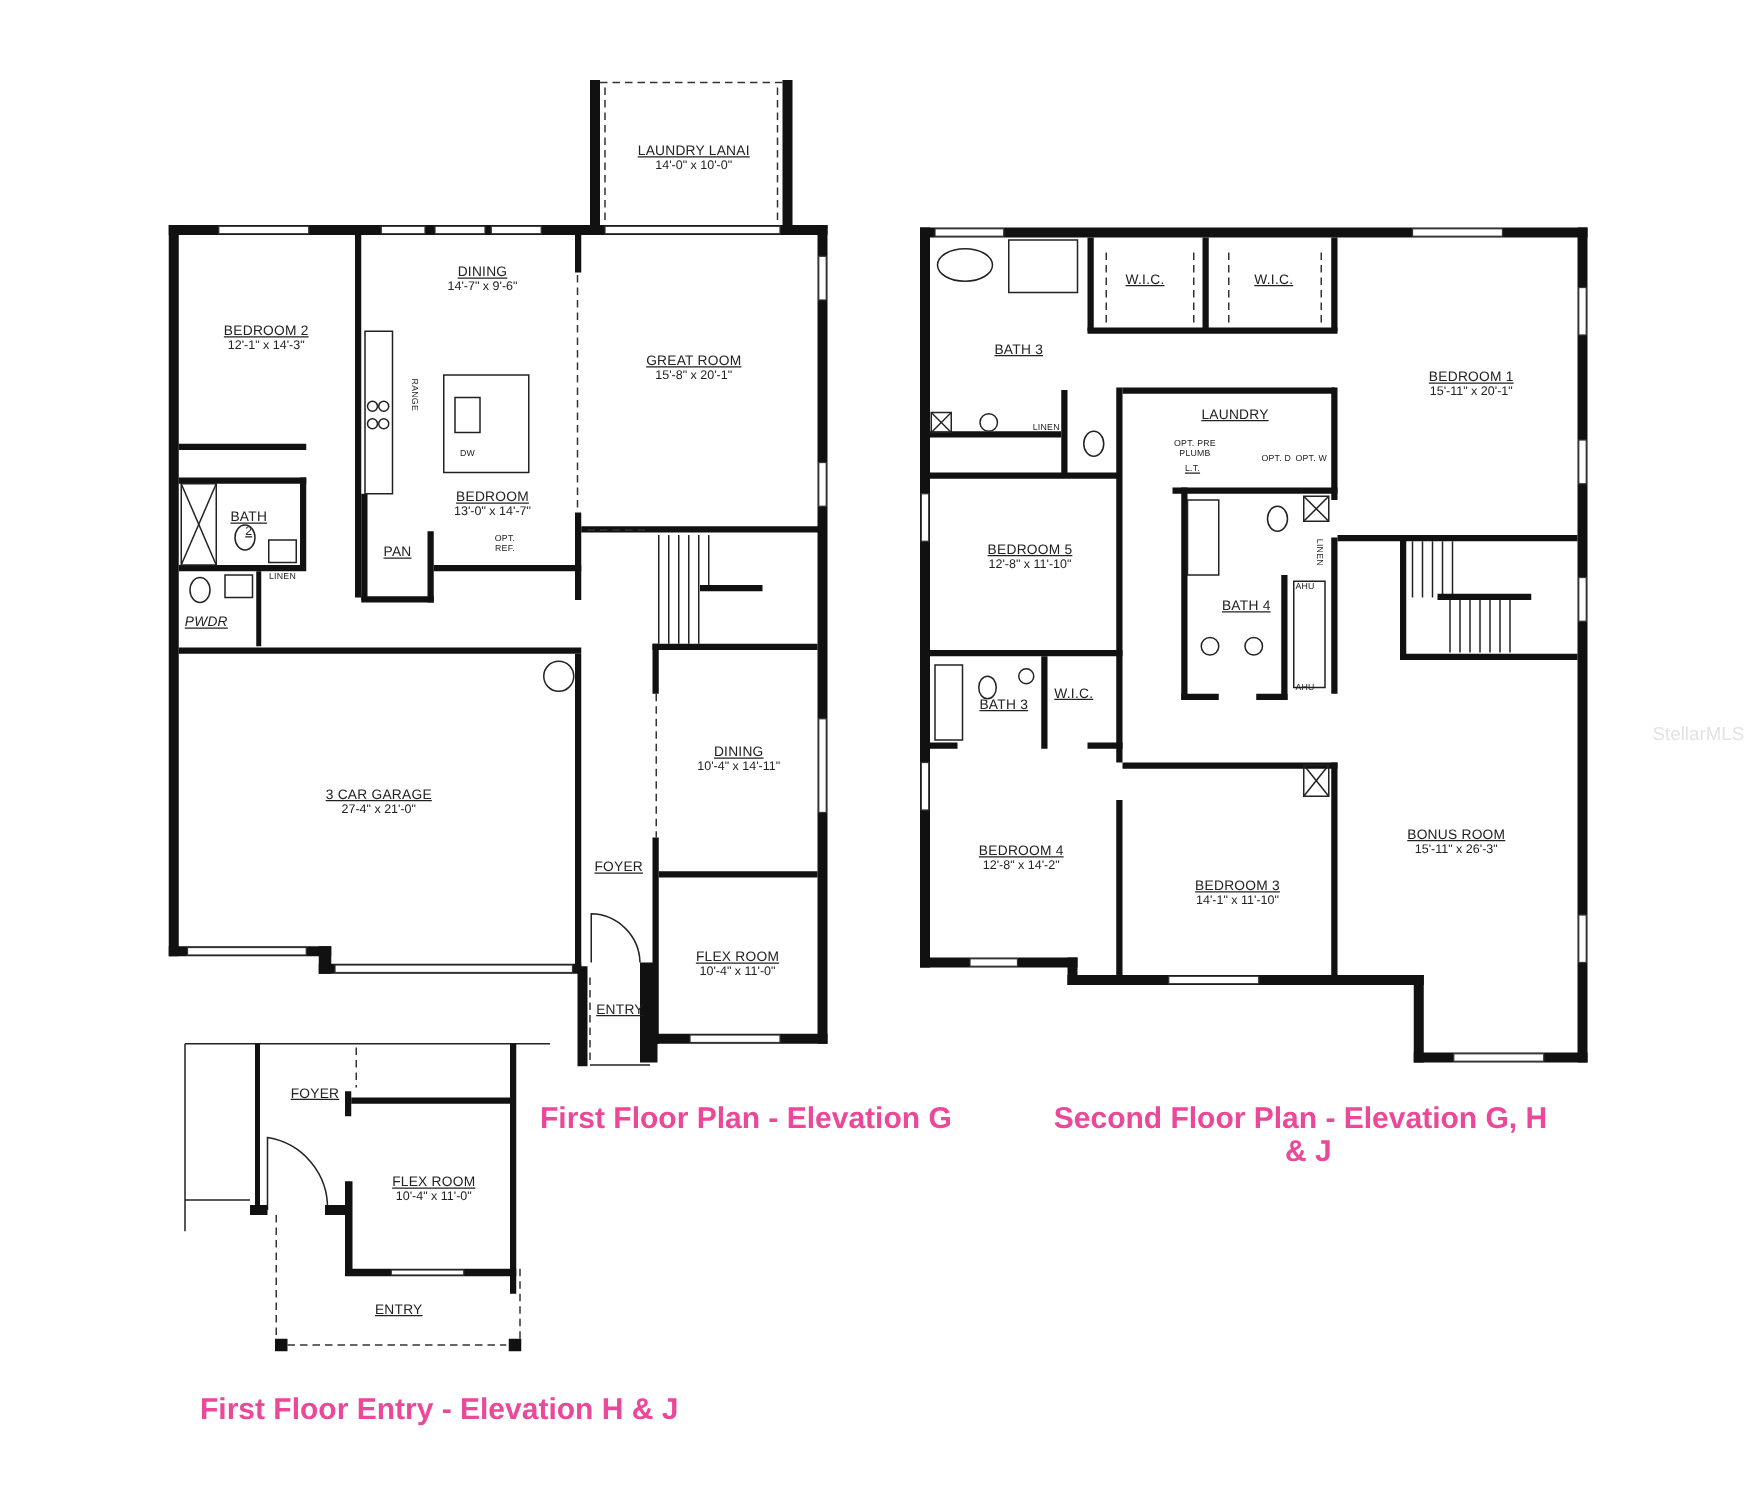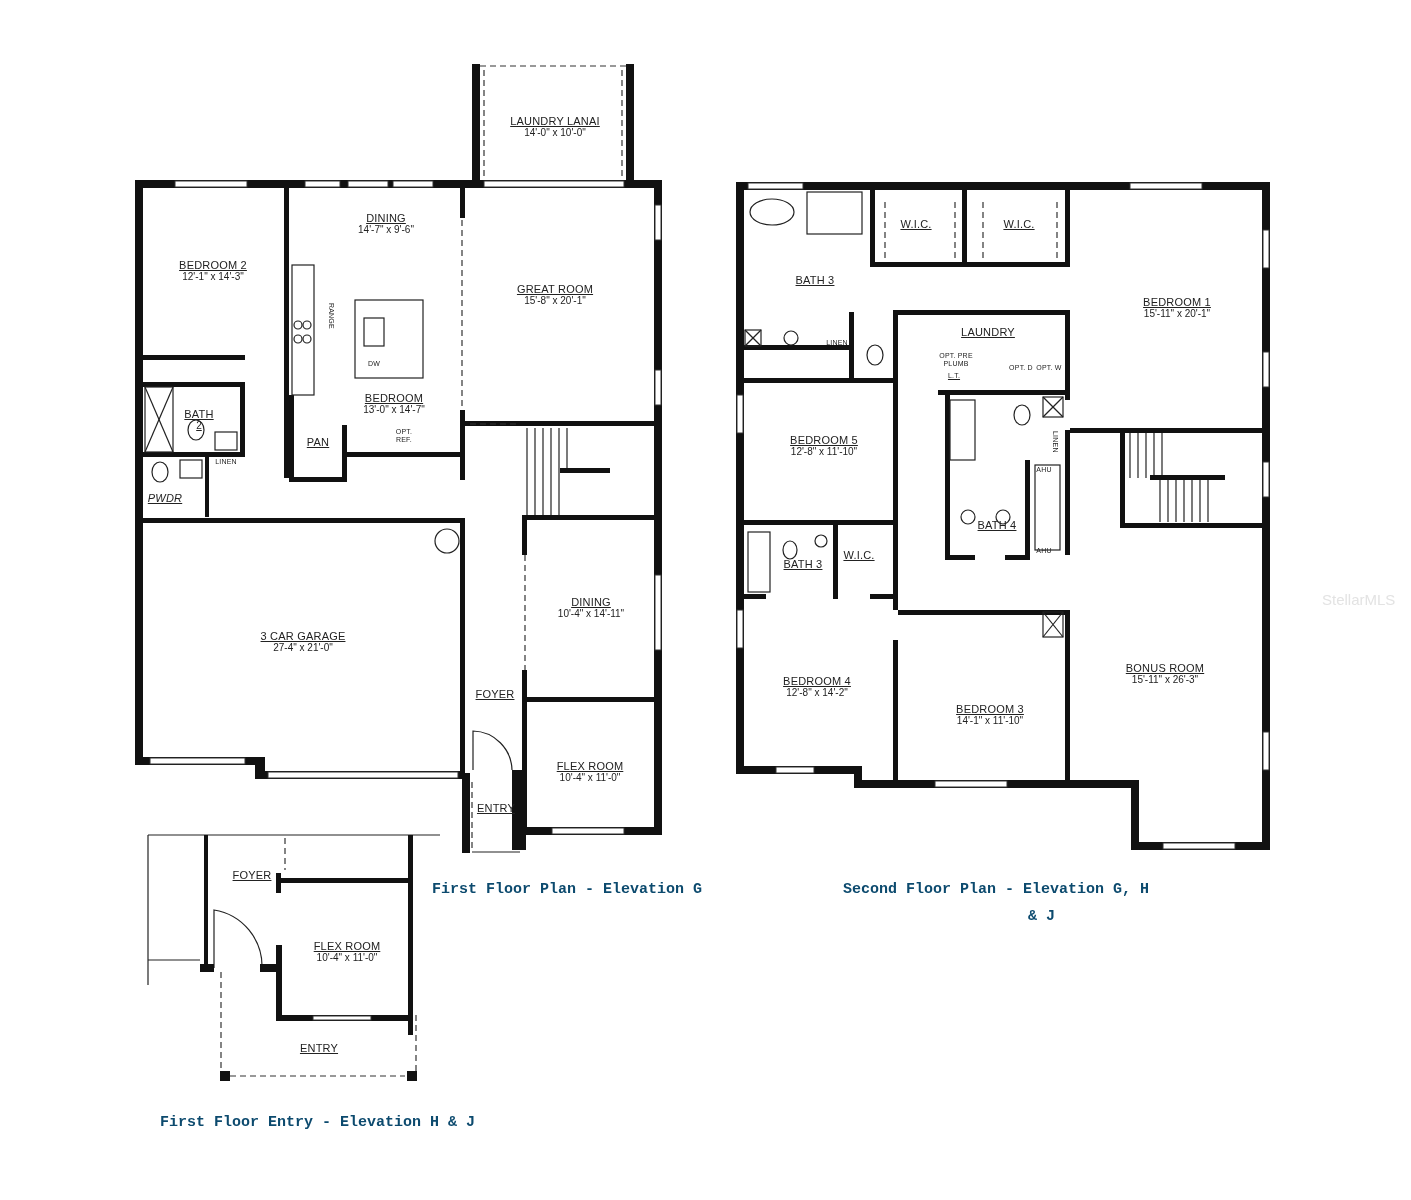--- a/index.html
+++ b/index.html
@@ -6,22 +6,22 @@
   body { width: 1411px; height: 1200px; position: relative; overflow: hidden; font-family: "Liberation Sans", sans-serif; }
   svg.plan { position: absolute; left: 0; top: 0; }
   .wall { fill: #111; }
   .thin { stroke: #222; stroke-width: 1.2; fill: none; }
   .dash { stroke: #333; stroke-width: 1.2; fill: none; stroke-dasharray: 6 4; }
   .win { fill: #fff; stroke: #333; stroke-width: 1; }
   .lbl { position: absolute; text-align: center; color: #222; font-family: "Liberation Sans", sans-serif; transform: translateX(-50%); white-space: nowrap; line-height: 1.1; }
   .lbl .name { font-size: 11px; text-decoration: underline; letter-spacing: 0.2px; display: block; }
   .lbl .dims { font-size: 10px; display: block; }
   .small { font-size: 7px !important; }
-  .title { position: absolute; font-family: Liberation Mono, monospace; font-weight: bold; color: #0c4a6e; font-size: 15px; }
-  .watermark { position: absolute; left: 1322px; top: 591px; font-size: 15px; color: #e3e3e3; font-family: "Liberation Sans", sans-serif; }
+  .title { position: absolute; font-family: Liberation Sans, sans-serif; font-weight: bold; color: #ec4899; font-size: 24px; }
+  .watermark { position: absolute; left: 1322px; top: 579px; font-size: 15px; color: #e3e3e3; font-family: "Liberation Sans", sans-serif; }
 </style>
 </head>
 <body>
 
 <svg class="plan" width="1411" height="1200" viewBox="0 0 1411 1200">
 
   <g>
 
     <rect x="472" y="64" width="8" height="118" class="wall"></rect>
     <rect x="626" y="64" width="8" height="118" class="wall"></rect>
@@ -295,21 +295,21 @@
   <span class="name">BEDROOM 1</span>
   <span class="dims">15'-11" x 20'-1"</span>
 </div>
 <div class="lbl" style="left:988px;top:326px;">
   <span class="name">LAUNDRY</span>
 </div>
 <div class="lbl" style="left:824px;top:434px;">
   <span class="name">BEDROOM 5</span>
   <span class="dims">12'-8" x 11'-10"</span>
 </div>
-<div class="lbl" style="left:997px;top:479px;margin-top:40px;">
+<div class="lbl" style="left:997px;top:479px;">
   <span class="name">BATH 4</span>
 </div>
 <div class="lbl" style="left:803px;top:558px;">
   <span class="name">BATH 3</span>
 </div>
 <div class="lbl" style="left:859px;top:549px;">
   <span class="name">W.I.C.</span>
 </div>
 <div class="lbl" style="left:817px;top:675px;">
   <span class="name">BEDROOM 4</span>

